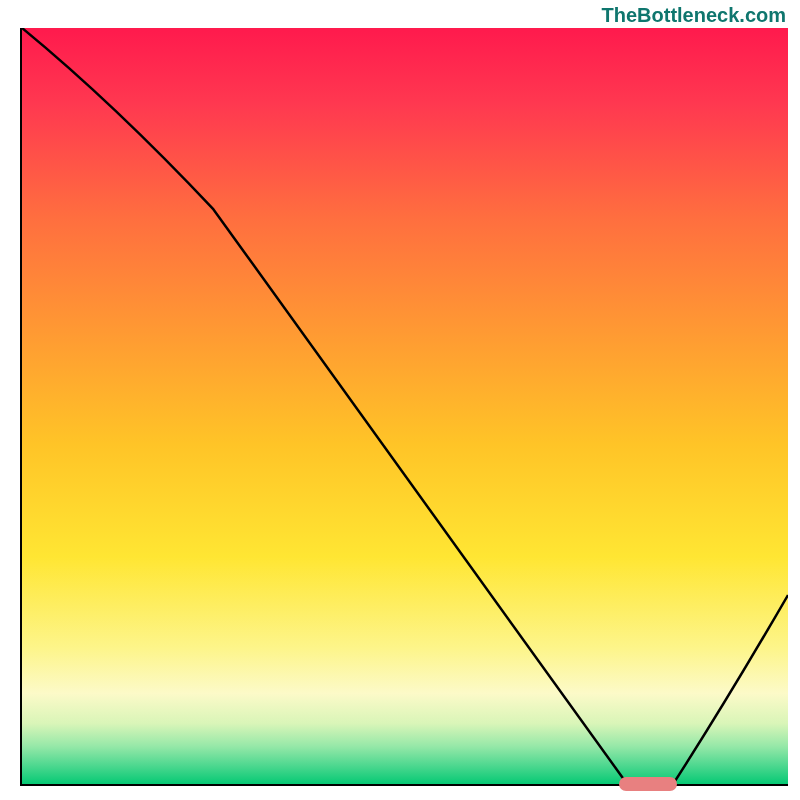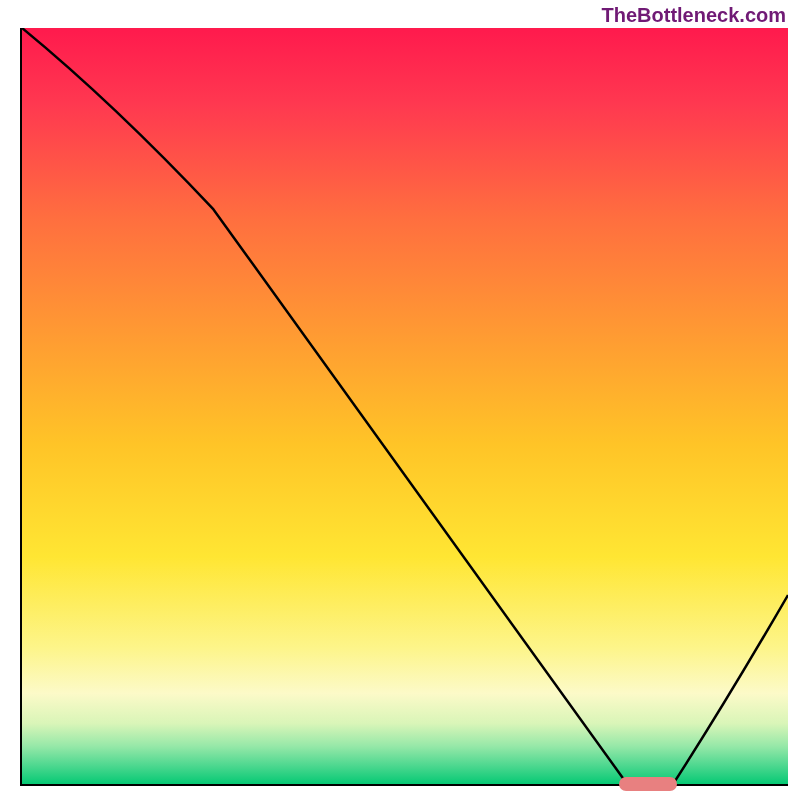--- a/index.html
+++ b/index.html
@@ -9,21 +9,21 @@
     background: #ffffff;
     position: relative;
     font-family: Arial, sans-serif;
   }
   .watermark {
     position: absolute;
     top: 4px;
     right: 14px;
     font-size: 20px;
     font-weight: bold;
-    color: #701a75;
+    color: #0f766e;
     z-index: 10;
   }
   .plot-area {
     position: absolute;
     left: 20px;
     top: 28px;
     width: 768px;
     height: 758px;
     border-left: 2.5px solid #000;
     border-bottom: 2.5px solid #000;

